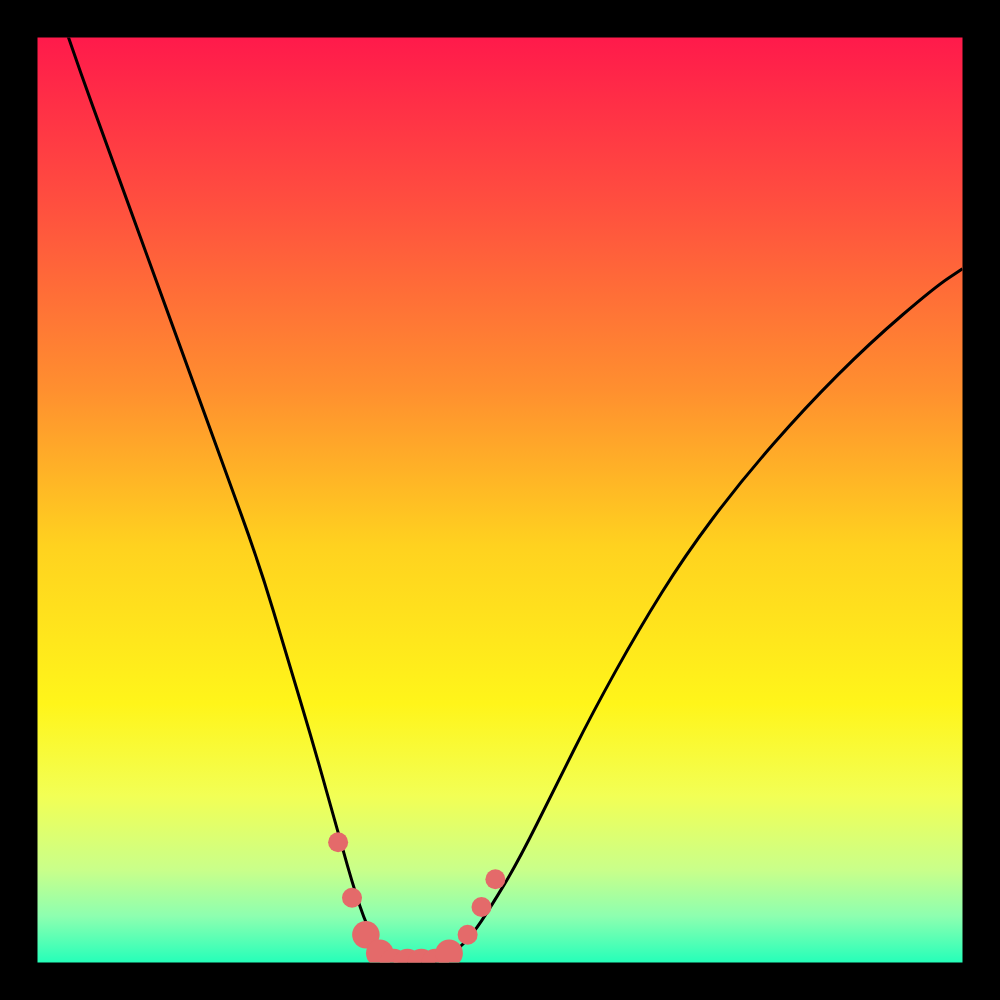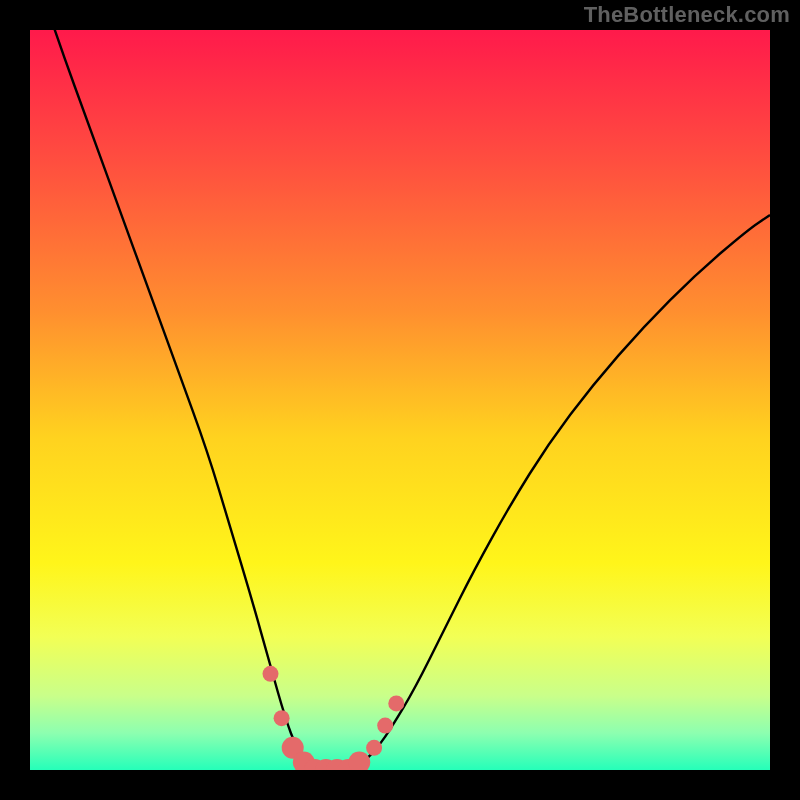--- a/index.html
+++ b/index.html
@@ -29,21 +29,20 @@
   svg {
     position: absolute;
     left: 0;
     top: 0;
   }
 </style>
 </head>
 <body>
 
 <div class="stage">
-  <div class="watermark">TheBottleneck.com</div>
 
   <svg id="chart-svg" width="800" height="800" viewBox="0 0 800 800">
     <defs>
       <linearGradient id="bg-grad" x1="0" y1="0" x2="0" y2="1">
           <stop offset="0%" stop-color="#ff1a4b"></stop>
           <stop offset="18%" stop-color="#ff4f3f"></stop>
           <stop offset="38%" stop-color="#ff8f2f"></stop>
           <stop offset="55.00000000000001%" stop-color="#ffd21f"></stop>
           <stop offset="72%" stop-color="#fff51a"></stop>
           <stop offset="82%" stop-color="#f2ff55"></stop>

